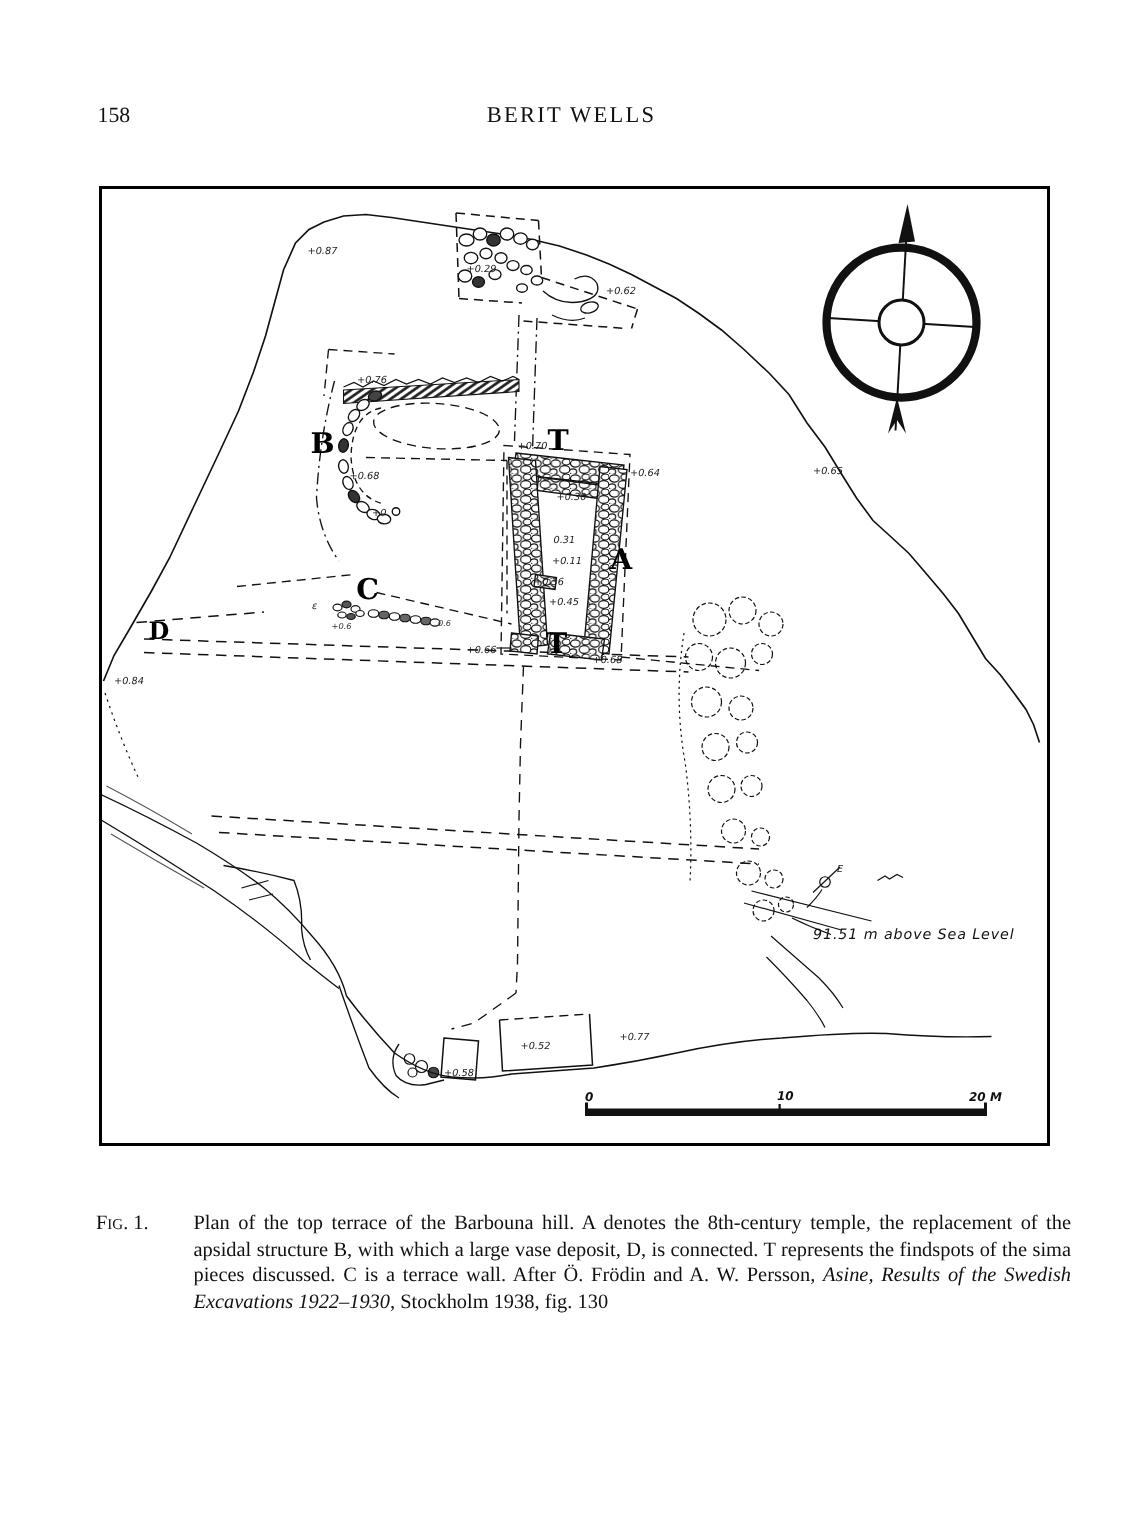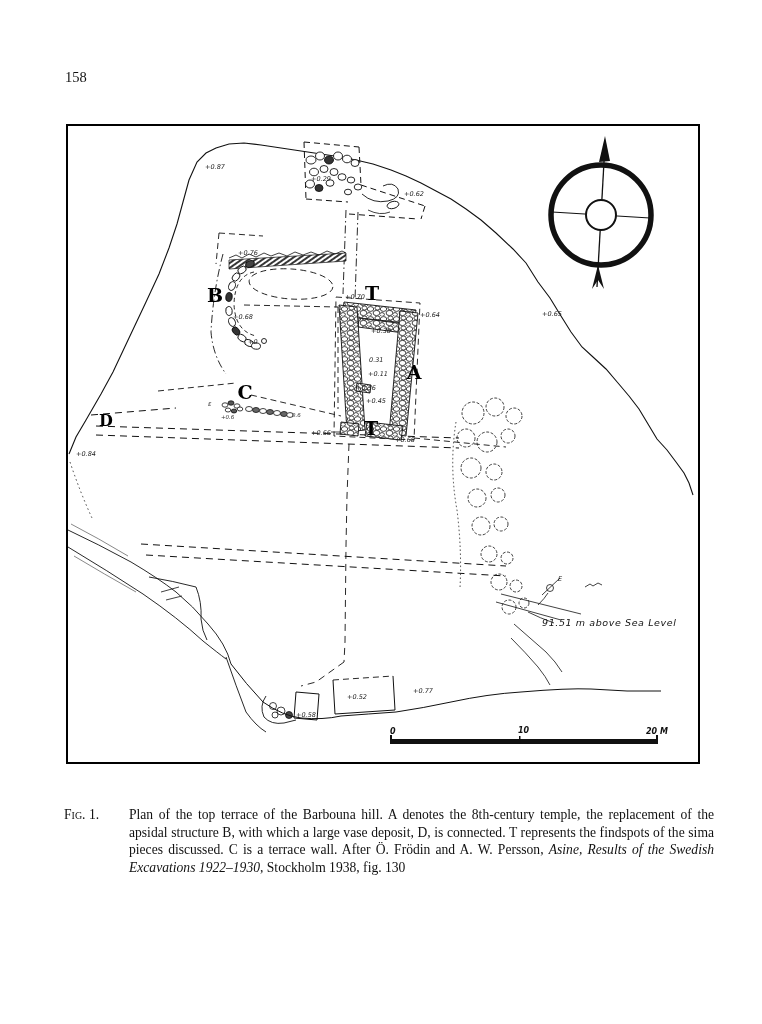--- a/index.html
+++ b/index.html
@@ -23,20 +23,21 @@
   .hand{font:italic 9.5px "DejaVu Sans",sans-serif;fill:#111;letter-spacing:.6px;}
   .scalenum{font:italic bold 8px "DejaVu Sans",sans-serif;fill:#111;}
   .ln{stroke:#111;fill:none;}
 </style>
 </head>
 <body>
 
 <div id="page">
 
   <div class="pagenum">158</div>
+  <div class="runhead">BERIT WELLS</div>
 
   <div class="figbox">
     <svg width="630" height="636" viewBox="0 0 630 636" xmlns="http://www.w3.org/2000/svg">
       <defs>
         <pattern id="stonePat" width="13" height="10" patternUnits="userSpaceOnUse">
           <rect width="13" height="10" fill="#fff"></rect>
           <ellipse cx="3.5" cy="3" rx="3.2" ry="2.4" fill="#fff" stroke="#111" stroke-width="0.8"></ellipse>
           <ellipse cx="9.5" cy="7" rx="3.4" ry="2.6" fill="#fff" stroke="#111" stroke-width="0.8"></ellipse>
           <ellipse cx="10.5" cy="2" rx="2.6" ry="2" fill="#fff" stroke="#111" stroke-width="0.8"></ellipse>
           <ellipse cx="2" cy="8.5" rx="2.4" ry="1.9" fill="#fff" stroke="#111" stroke-width="0.8"></ellipse>

